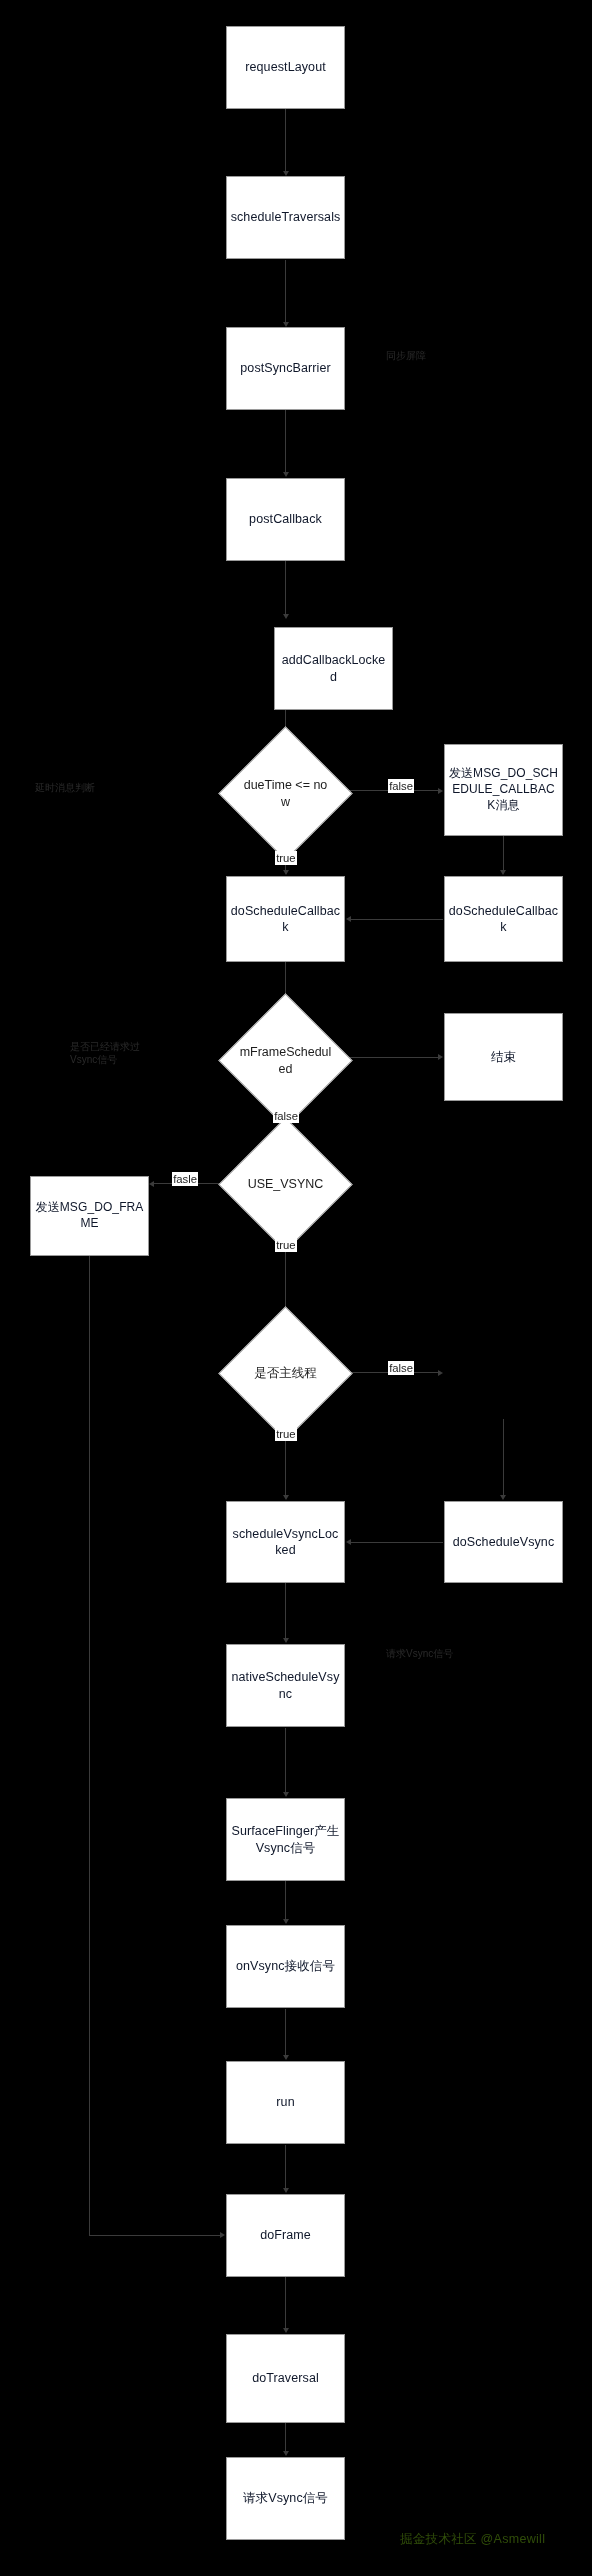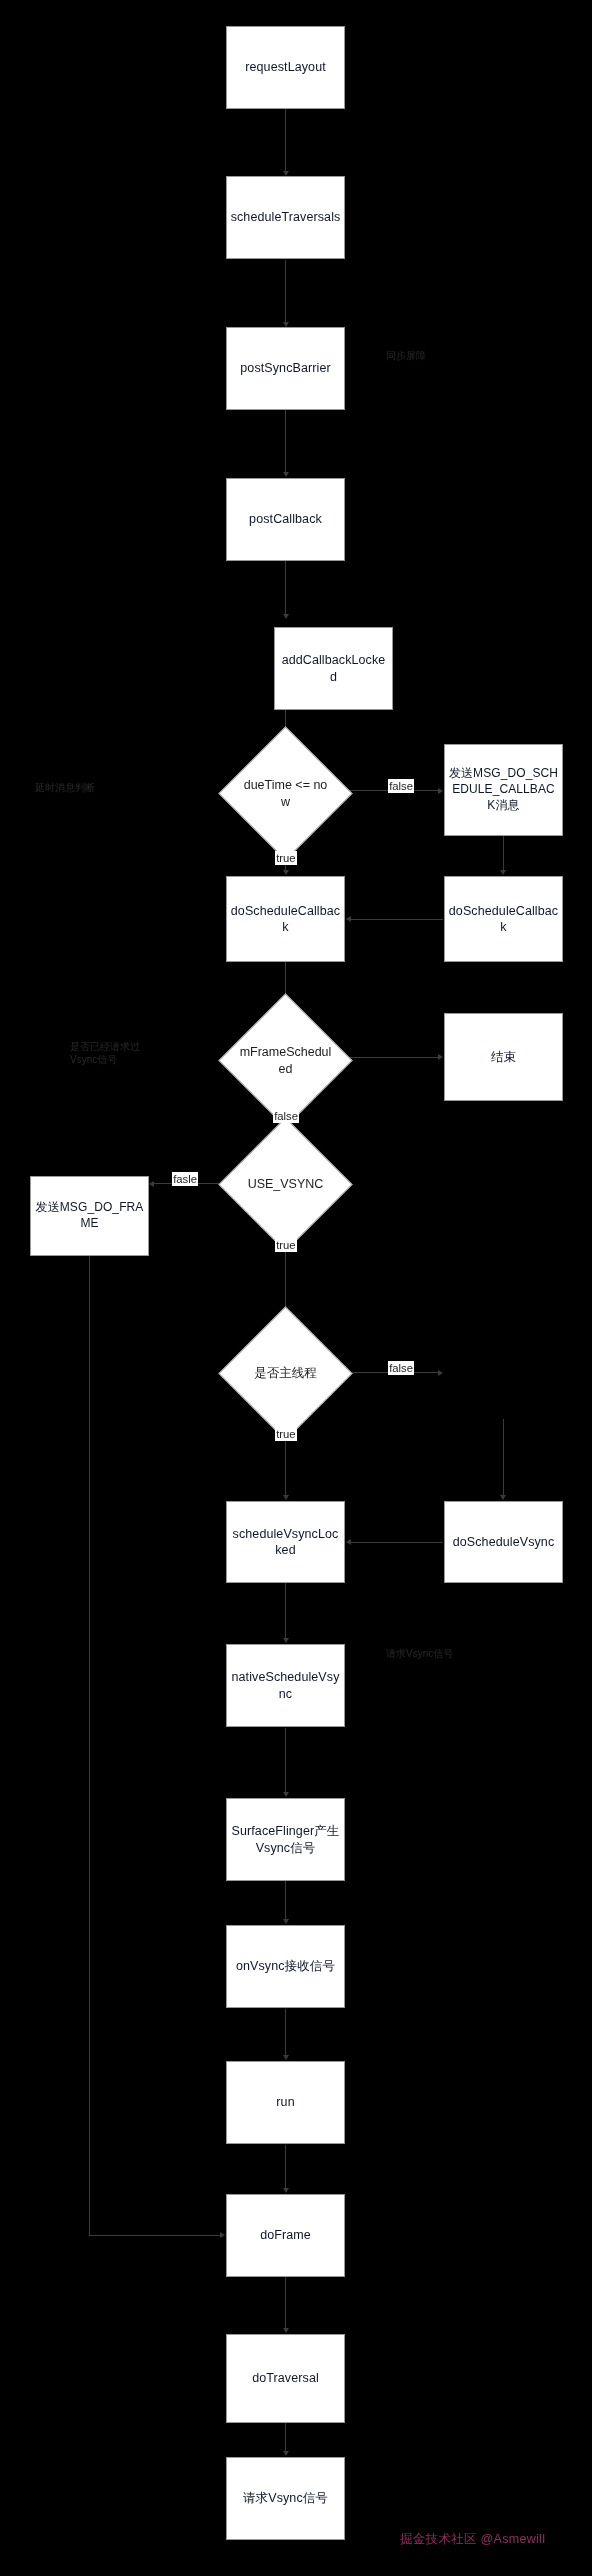--- a/index.html
+++ b/index.html
@@ -107,21 +107,21 @@
     color:#2a2a2a;
     font-size:10px;
     line-height:1.25;
     z-index:4;
     white-space:pre-line;
   }
 
   
   .watermark{
     position:absolute;
-    color:#ec4899;
+    color:#4d7c0f;
     opacity:.62;
     font-size:12.5px;
     letter-spacing:0.3px;
     white-space:nowrap;
     z-index:9;
   }
 </style>
 </head>
 <body>
 

